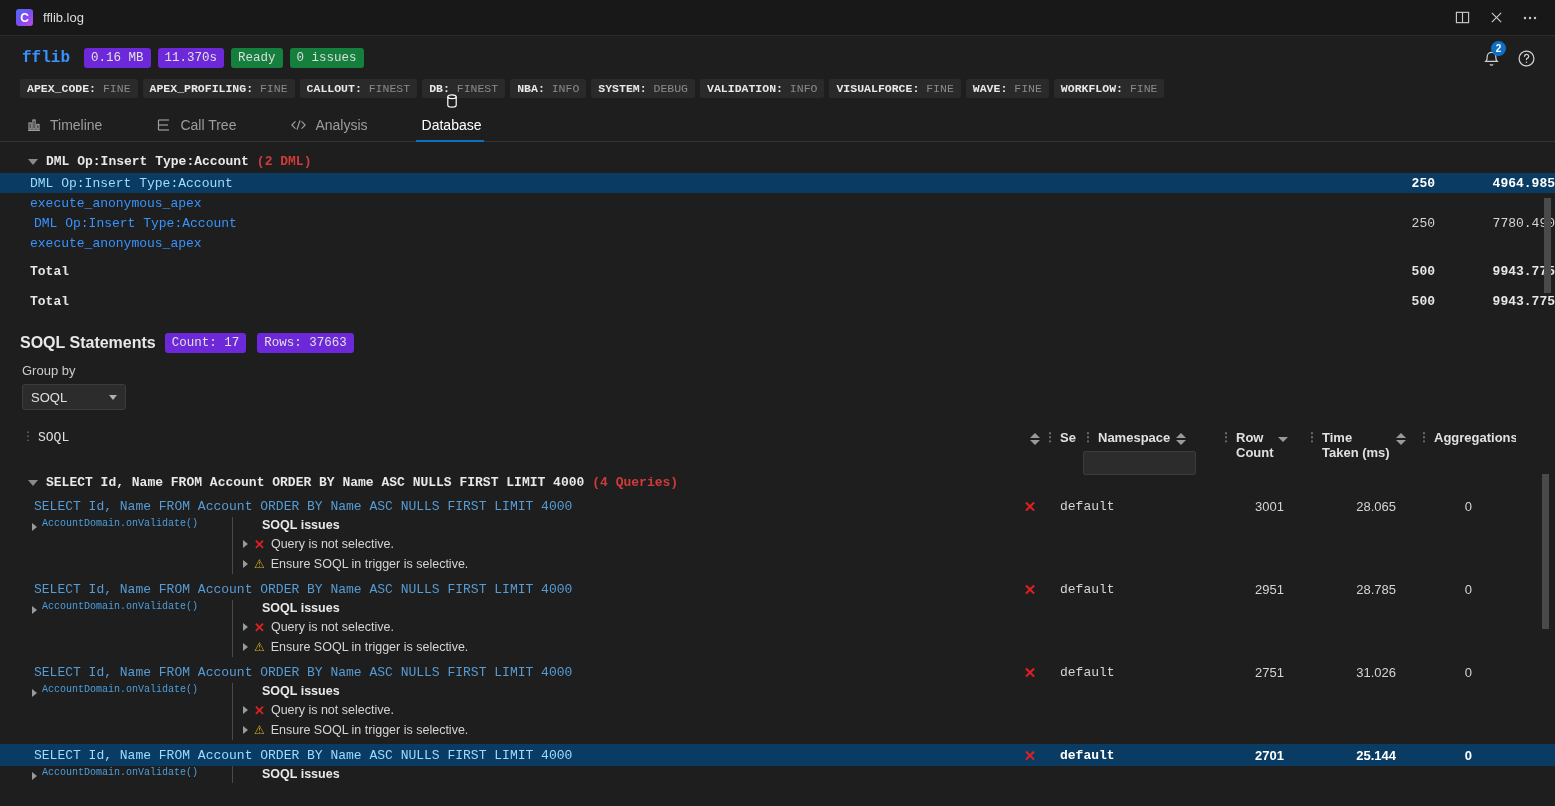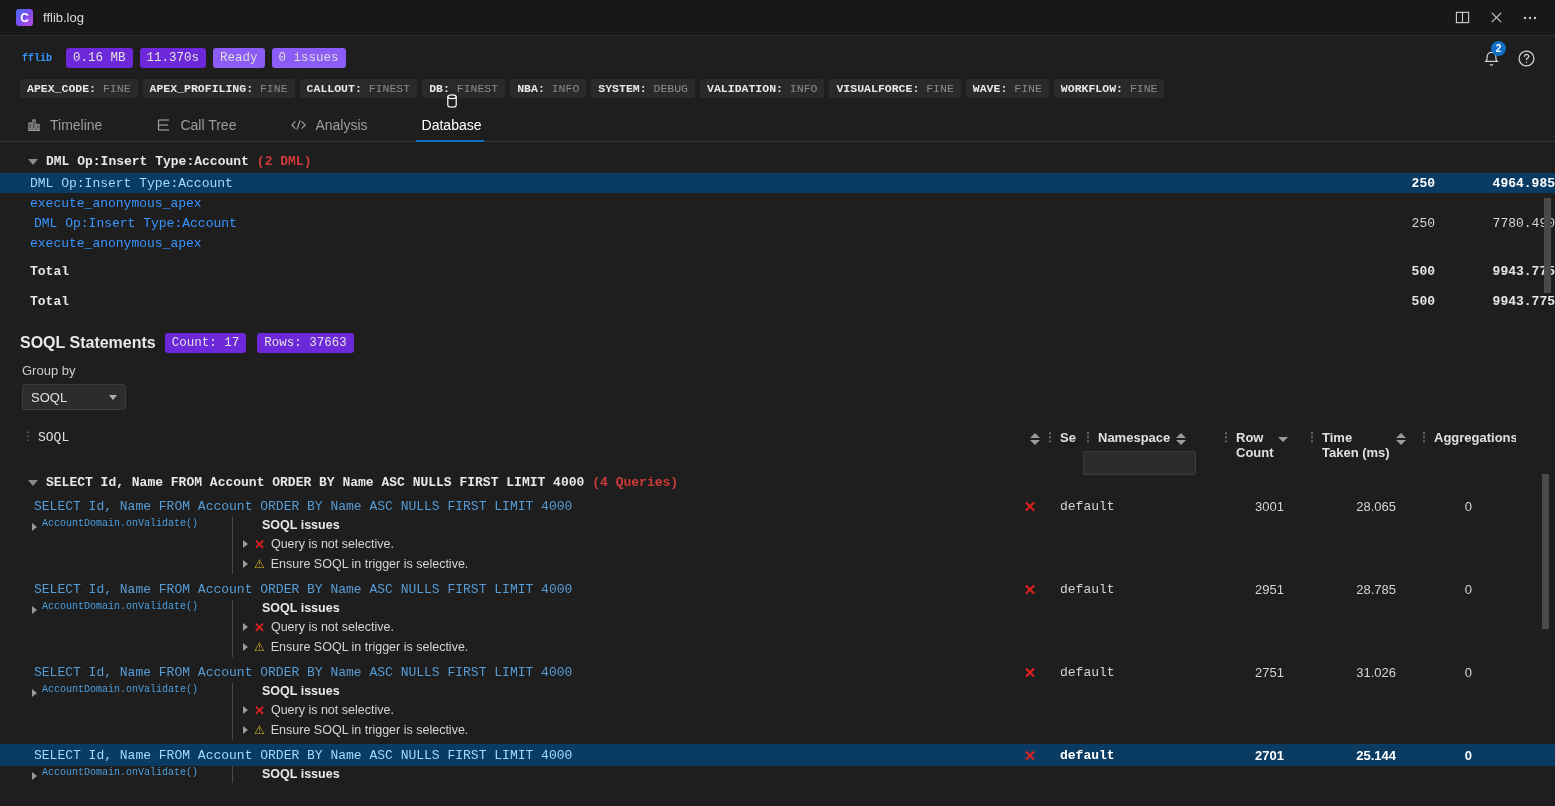--- a/index.html
+++ b/index.html
@@ -32,30 +32,30 @@
     color: #cccccc;
   }
   .tb-btn svg { display: block; }
 
   
   .statusrow {
     height: 32px; display: flex; align-items: center;
     padding: 0 14px 0 22px; margin-top: 6px;
   }
   .proj-name {
-    color: #3794ff; font-weight: bold; font-size: 10px;
+    color: #3794ff; font-weight: bold; font-size: 16px;
     font-family: "Liberation Mono", monospace; margin-right: 14px;
   }
   .chip {
     font-family: "Liberation Mono", monospace;
     font-size: 12.5px; padding: 3px 7px; border-radius: 3px;
     margin-right: 7px; white-space: nowrap;
   }
   .chip-grey { background: #6d28d9; color: #e0e0e0; }
-  .chip-green { background: #8b5cf6; color: #dcdcdc; }
+  .chip-green { background: #15803d; color: #dcdcdc; }
   .sr-spacer { flex: 1 1 auto; }
   .bell-wrap { position: relative; width: 32px; height: 28px; display:flex; align-items:center; justify-content:center; }
   .bell-badge {
     position: absolute; top: -3px; right: 1px;
     background: #0f6fc5; color: #fff; font-size: 10px; font-weight: bold;
     min-width: 15px; height: 15px; border-radius: 8px;
     display:flex; align-items:center; justify-content:center; padding: 0 3px;
   }
   .help-wrap { width: 30px; height: 28px; display:flex; align-items:center; justify-content:center; margin-left: 4px;}
 

